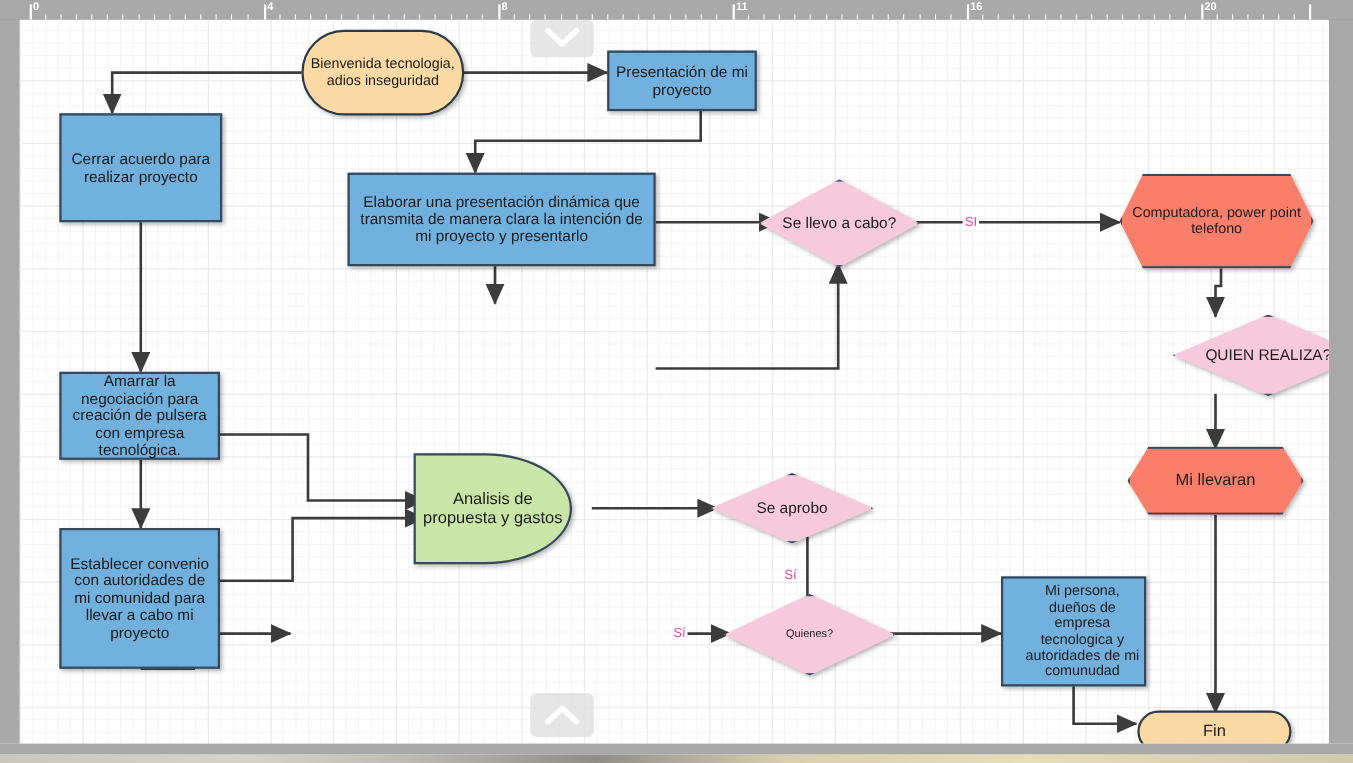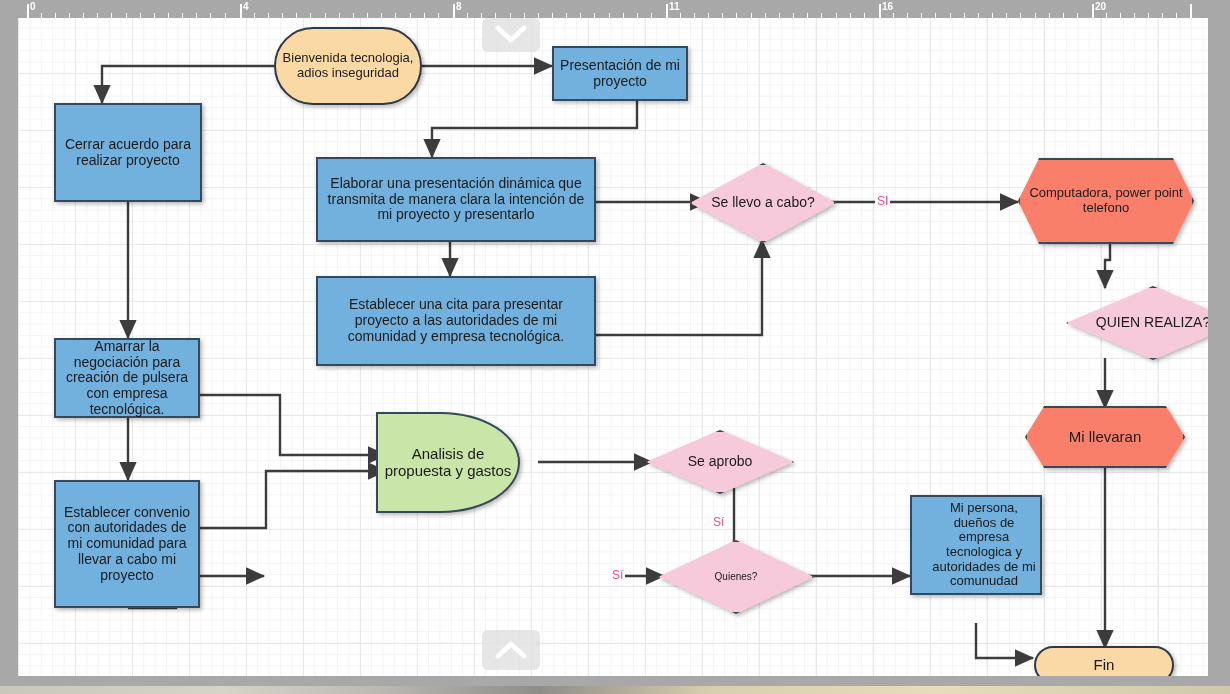--- a/index.html
+++ b/index.html
@@ -224,23 +224,20 @@
     </div>
 
     <div class="node rect" style="left:36px;top:85px;width:148px;height:99px;">
       <span>Cerrar acuerdo para realizar proyecto</span>
     </div>
 
     <div class="node rect" style="left:298px;top:139px;width:280px;height:85px;">
       <span>Elaborar una presentación dinámica que transmita de manera clara la intención de mi proyecto y presentarlo</span>
     </div>
 
-    <div class="node rect" style="left:298px;top:258px;width:280px;height:90px;">
-      <span>Establecer una cita para presentar proyecto a las autoridades de mi comunidad y empresa tecnológica.</span>
-    </div>
 
     <div class="diawrap" style="left:672px;top:145px;width:146px;height:80px;">
       <div class="node dia" style="left:0;top:0;width:146px;height:80px;">
         <span>Se llevo a cabo?</span>
       </div>
     </div>
 
     <div class="hexwrap" style="left:1000px;top:140px;width:176px;height:76px;">
       <div class="node hex" style="left:0;top:0;width:176px;height:86px;">
         <span>Computadora, power point telefono</span>
@@ -277,21 +274,21 @@
       </div>
     </div>
 
 
     <div class="diawrap" style="left:640px;top:522px;width:156px;height:74px;">
       <div class="node dia" style="left:0;top:0;width:156px;height:74px;font-size:10px;">
         <span>Quienes?</span>
       </div>
     </div>
 
-    <div class="node rect" style="left:892px;top:477px;width:132px;height:100px;font-size:13px;padding-left:16px;">
+    <div class="node rect" style="left:892px;top:506px;width:132px;height:100px;font-size:13px;padding-left:16px;">
       <span>Mi persona, dueños de empresa tecnologica y autoridades de mi comunudad</span>
     </div>
 
     <div class="node term" style="left:1016px;top:628px;width:140px;height:38px;font-size:15px;">
       <span>Fin</span>
     </div>
 
     <div class="chev" style="left:464px;top:0px;width:58px;height:34px;">
       <svg width="58" height="34" viewBox="0 0 58 34">
         <path d="M16,10 L29,22 L42,10" stroke="#ffffff" stroke-width="5" fill="none" stroke-linecap="round" stroke-linejoin="round"></path>

